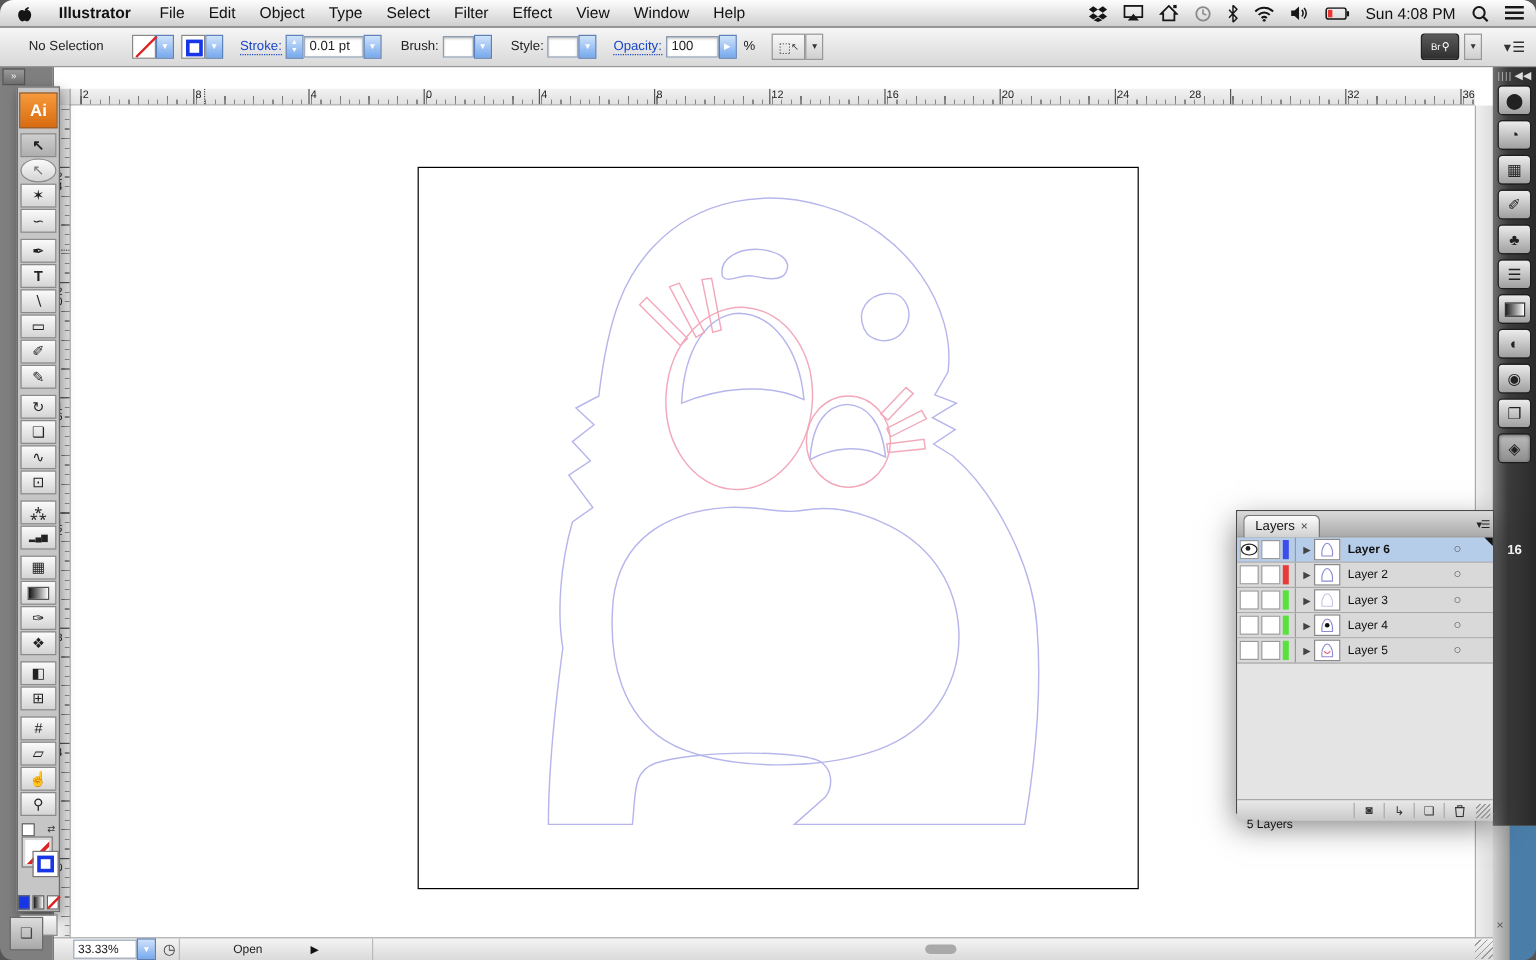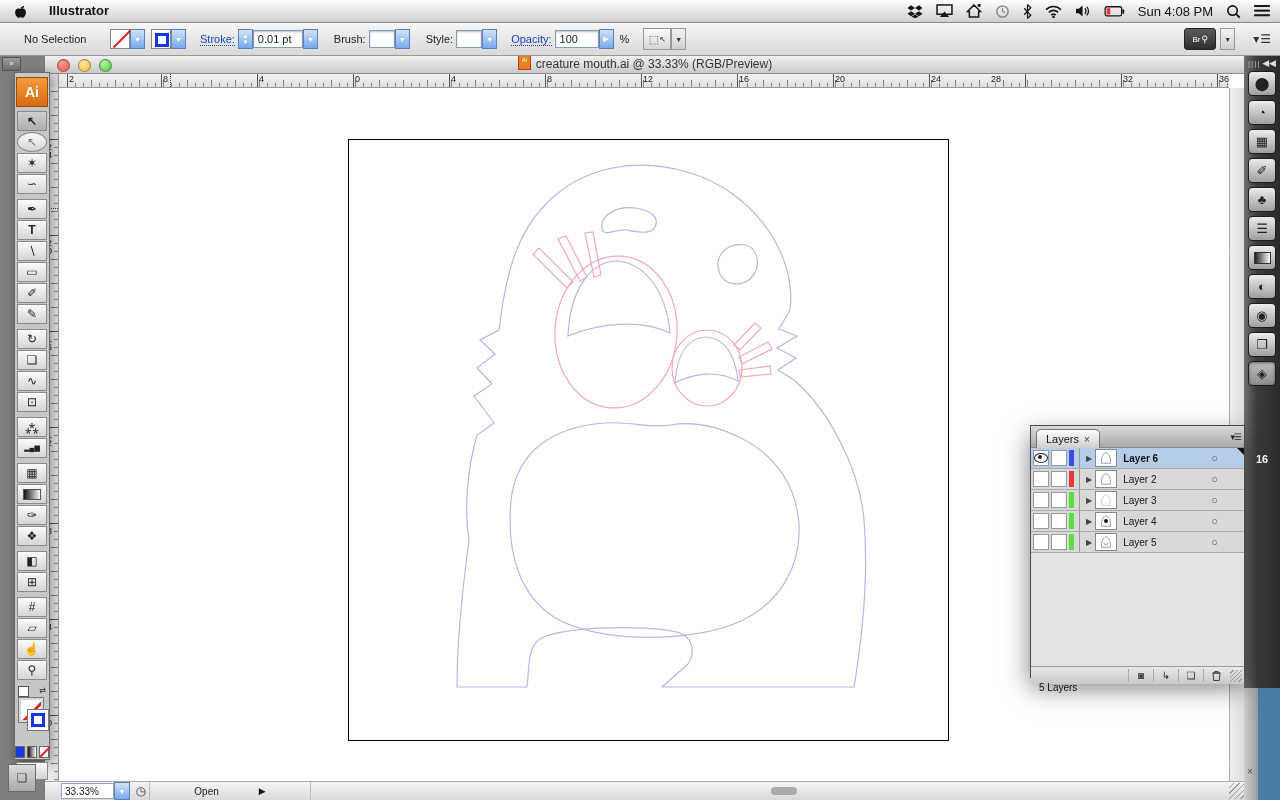--- a/index.html
+++ b/index.html
@@ -1,17 +1,17 @@
 <!DOCTYPE html>
 <html><head>
 <meta charset="utf-8">
 <style>
   html,body{margin:0;padding:0;}
   body{font-family:"Liberation Sans",sans-serif;background:#555;}
-  #screen{position:relative;width:1280px;height:800px;background:#7f7f7f;overflow:hidden;}
+  #screen{position:relative;width:1280px;height:800px;background:#7f7f7f;overflow:hidden;border-radius:11px;}
 
   
   .menu-bar{position:absolute;left:0;top:0;width:1280px;height:22px;
     background:linear-gradient(#fdfdfd,#cfcfcf);border-bottom:1px solid #8a8a8a;
     display:flex;align-items:center;font-size:13px;color:#111;z-index:50;}
   .apple-wrap{padding:0 12px 0 14px;display:flex;align-items:center;}
   .menu-item{padding:0 10px;line-height:22px;cursor:default;}
   .menu-item.app{font-weight:bold;padding-right:14px;}
   .status-area{margin-left:auto;display:flex;align-items:center;gap:13px;padding-right:10px;}
   .status-area svg{display:block;}
@@ -188,20 +188,32 @@
 
 <div id="screen">
 
   <div class="menu-bar">
     <span class="apple-wrap">
       <svg width="13" height="15" viewBox="0 0 14 16">
           <path d="M7,4.6 C8.6,1.6 10.9,2.1 10.9,2.1 C11,3.9 9.1,5 7.3,5 M7.6,5.2 C9.8,3.8 12.9,5.2 12.9,8.8 C12.9,11.8 10.9,14.8 9.2,14.8 C8.3,14.8 8.2,14.3 7.1,14.3 C6,14.3 5.9,14.8 5,14.8 C3.3,14.8 1.2,11.8 1.2,8.8 C1.2,5.2 4.3,3.8 6.6,5.2 Z" fill="#151515"></path>
         </svg>
     </span>
     <span class="menu-item app">Illustrator</span>
+    <span id="menu-items" style="display:flex">
+        <span class="menu-item">File</span>
+        <span class="menu-item">Edit</span>
+        <span class="menu-item">Object</span>
+        <span class="menu-item">Type</span>
+        <span class="menu-item">Select</span>
+        <span class="menu-item">Filter</span>
+        <span class="menu-item">Effect</span>
+        <span class="menu-item">View</span>
+        <span class="menu-item">Window</span>
+        <span class="menu-item">Help</span>
+      </span>
 
     <span class="status-area">
       <svg width="16" height="15" viewBox="0 0 18 16">
           <path d="M4.5,1 L9,4 L4.5,7 L0.5,4 Z M13.5,1 L17.5,4 L13.5,7 L9,4 Z M4.5,7.6 L9,10.6 L4.5,13.4 L0.5,10.6 Z M13.5,7.6 L17.5,10.6 L13.5,13.4 L9,10.6 Z M9,11.4 L13,14 L9,15.6 L5,14 Z" fill="#161616"></path>
         </svg>
       <svg width="17" height="14" viewBox="0 0 18 15">
           <rect x="1" y="1" width="16" height="10" fill="none" stroke="#161616" stroke-width="1.6"></rect>
           <path d="M9,8 L14,14 L4,14 Z" fill="#161616"></path>
         </svg>
       <svg width="16" height="14" viewBox="0 0 16 15">
@@ -275,28 +287,20 @@
       <span class="bridge-btn">
           <span>Br</span>
           <span style="font-size:9px">⚲</span>
         </span>
       <span class="mini-dd">▼</span>
       <span class="panel-menu-ic">▾☰</span>
     </span>
   </div>
 
   <div class="doc-win">
-    <div class="titlebar">
-      <span class="lights">
-        <span class="light red"></span>
-        <span class="light yellow"></span>
-        <span class="light green"></span>
-      </span>
-      <div class="doc-title"><span class="doc-ic"></span><span>creature mouth.ai @ 33.33% (RGB/Preview)</span></div>
-    </div>
 
     <div class="ruler-corner"></div>
     <div class="ruler-h" id="ruler-h">
         <div class="dotted-v" style="left:111px"></div>
         <div class="rh-major" style="left: 8px;"></div>
         <span class="rh-label" style="left: 10px;">2</span>
         <div class="rh-major" style="left: 102px;"></div>
         <span class="rh-label" style="left: 104px;">8</span>
         <div class="rh-major" style="left: 198px;"></div>
         <span class="rh-label" style="left: 200px;">4</span>

